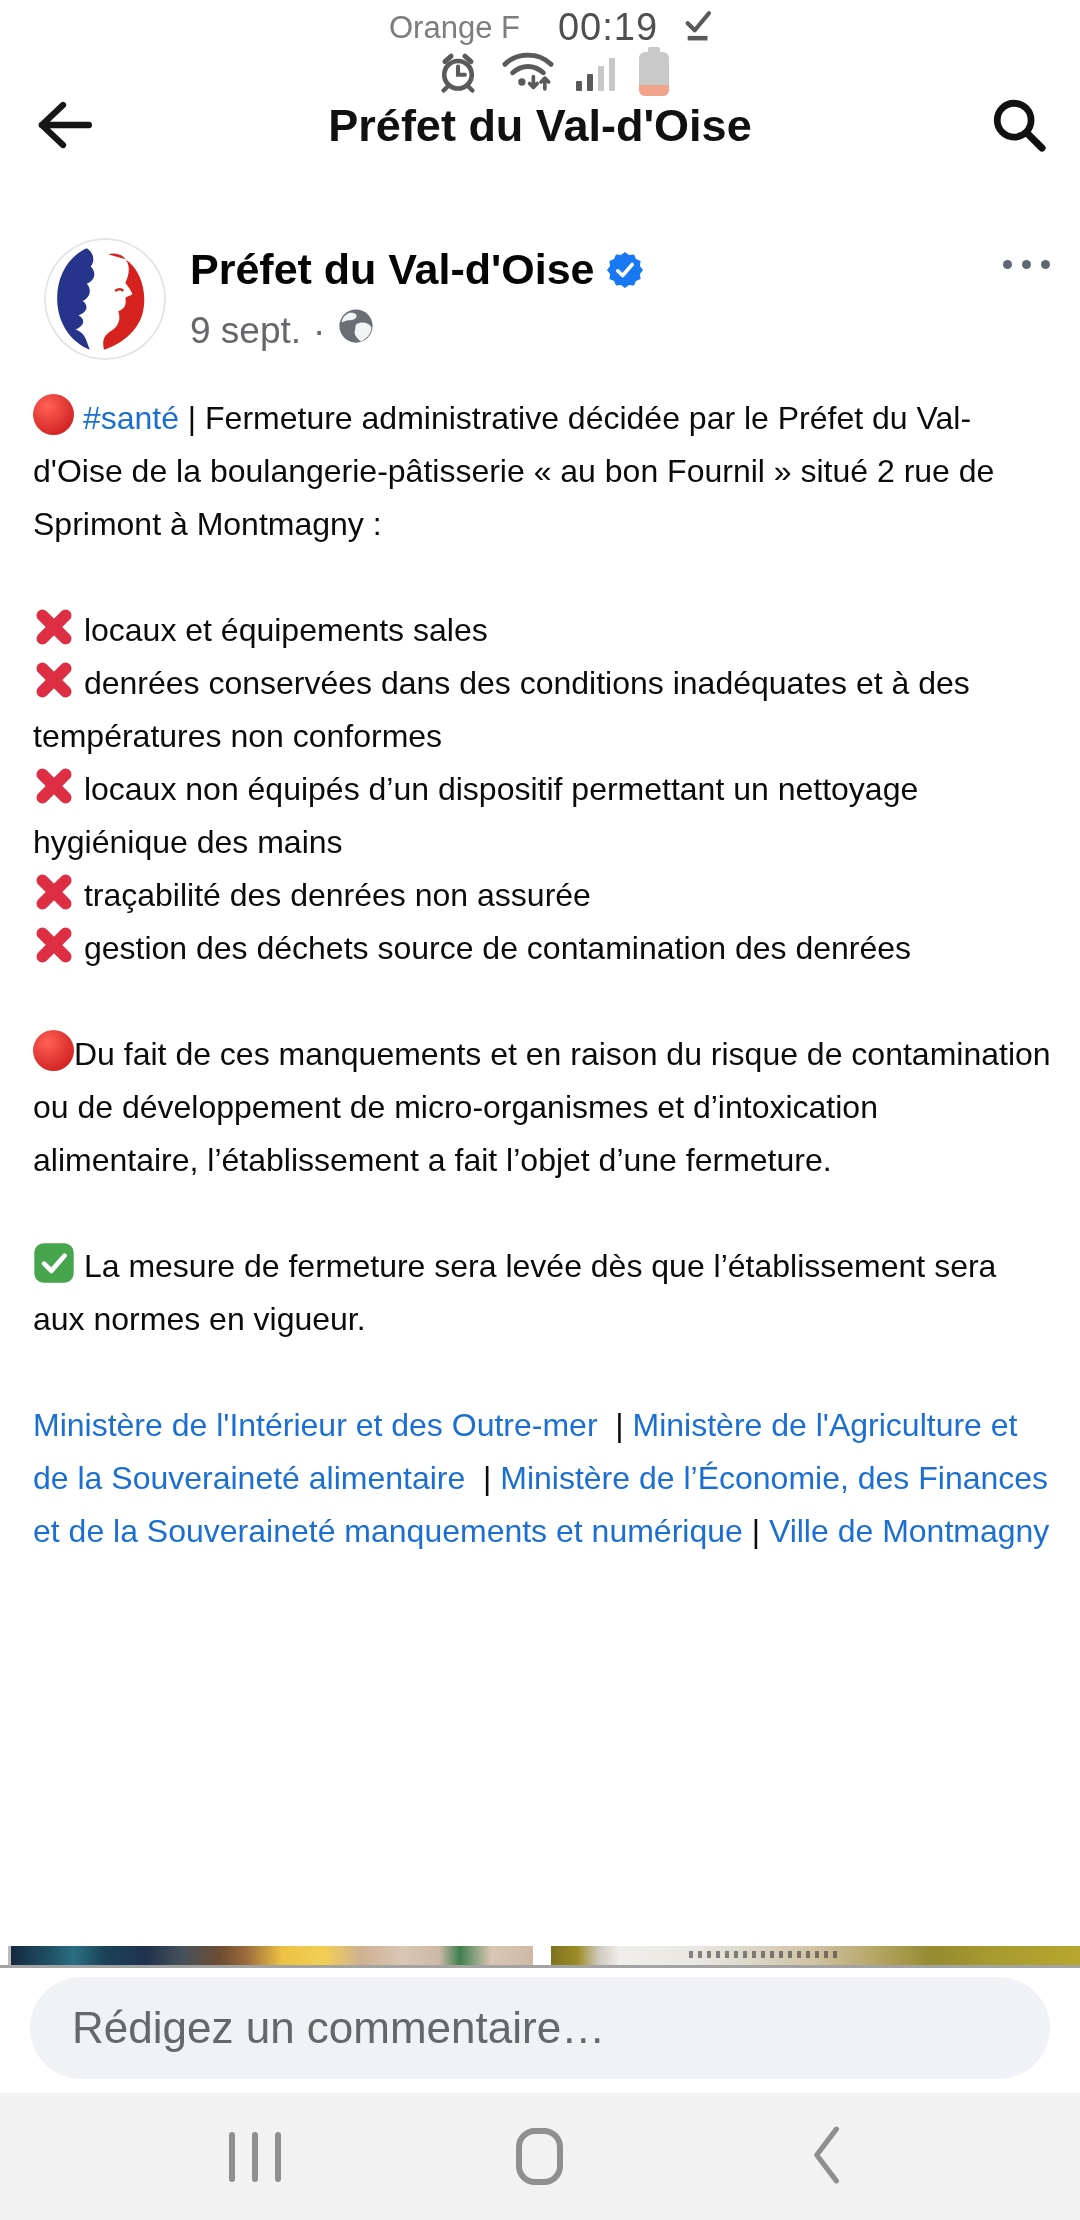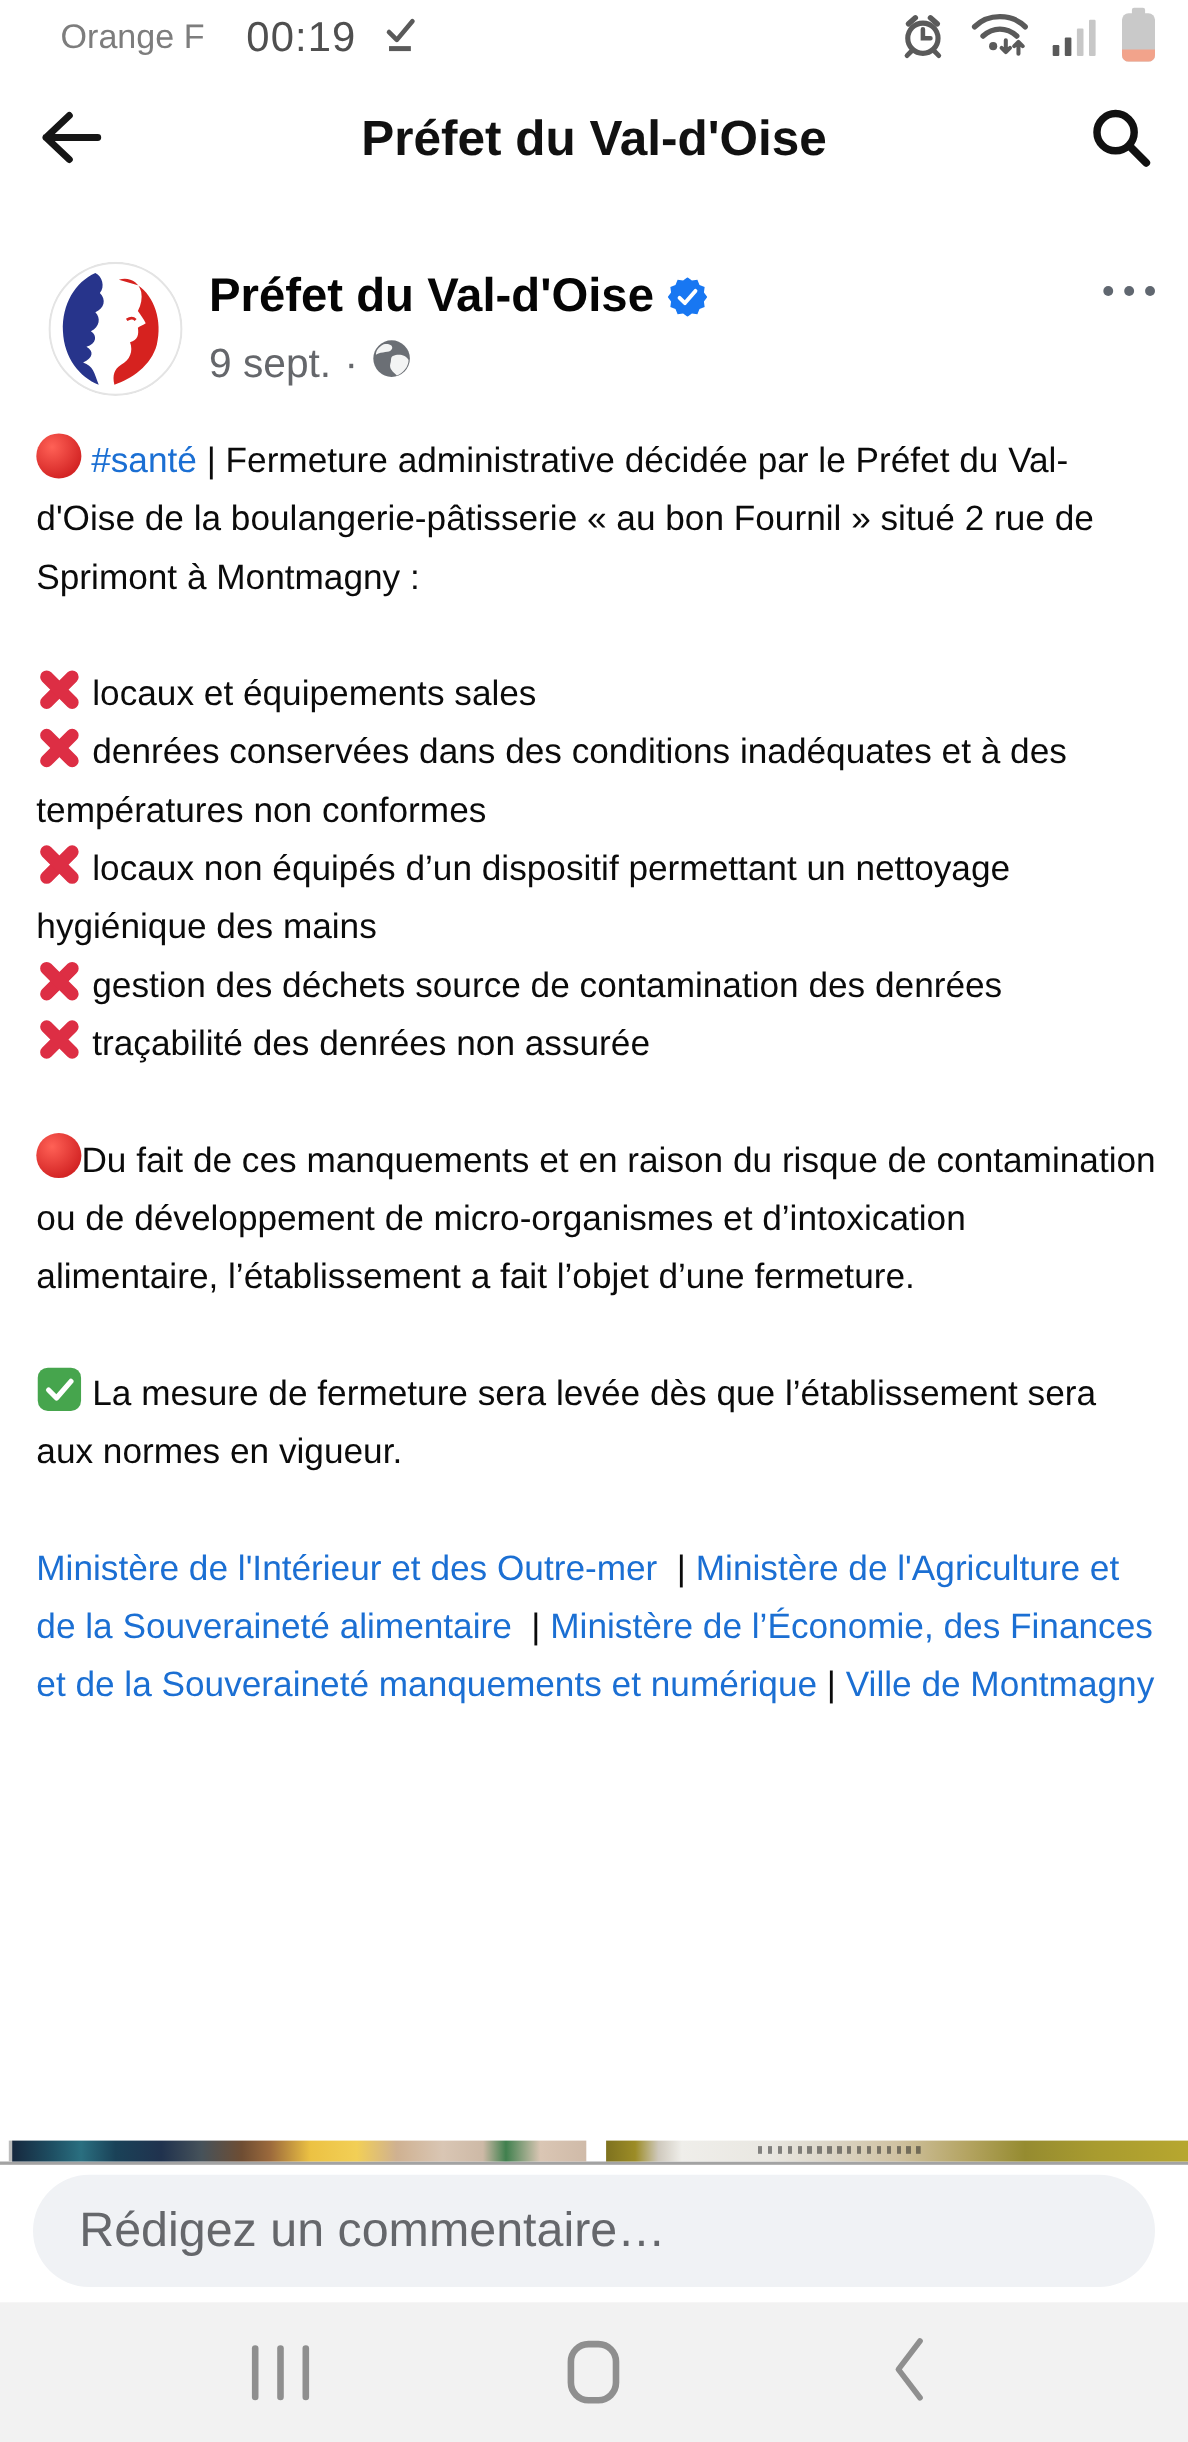--- a/index.html
+++ b/index.html
@@ -4,21 +4,21 @@
 <style>
   :root{
     --c-text:#0b0b0b; --c-muted:#65676b; --c-link:#1b6fd3; --c-verified:#1877f2;
     --c-cross:#dd2e44; --c-reddot:#d32424; --c-green:#46a54d;
   }
   html,body{margin:0;padding:0;background:#fff;}
   .screen{position:relative;width:1080px;height:2220px;background:#fff;overflow:hidden;
     font-family:"Liberation Sans",sans-serif;color:var(--c-text);}
   
   .status-bar{position:absolute;top:0;left:0;right:0;height:62px;display:flex;
-    align-items:center;justify-content:space-between;padding:6px 30px 0 55px;box-sizing:border-box;}
+    align-items:center;justify-content:space-between;padding:6px 30px 0 55px;box-sizing:border-box;flex-direction:column;}
   .sb-left{display:flex;align-items:center;}
   .sb-carrier{font-size:31px;color:#7d7d7d;}
   .sb-time{font-size:38px;color:#4f4f4f;margin-left:38px;letter-spacing:1px;}
   .sb-check{margin-left:24px;display:inline-block;}
   .sb-right{display:flex;align-items:center;gap:20px;}
   .sig-bars{display:flex;align-items:flex-end;gap:5px;height:34px;}
   .sig-bars i{display:block;width:6px;border-radius:1px;}
   .sig-b1{height:10px;background:#5a5a5a;} .sig-b2{height:17px;background:#5a5a5a;}
   .sig-b3{height:25px;background:#c7c7c7;} .sig-b4{height:33px;background:#c7c7c7;}
   .battery{position:relative;width:30px;height:44px;background:#c9c9c9;border-radius:6px;margin-left:4px;}
@@ -183,25 +183,25 @@
             <rect x="11.5" y="-1" width="9" height="34" rx="4.5" transform="rotate(45 16 16)"></rect>
             <rect x="11.5" y="-1" width="9" height="34" rx="4.5" transform="rotate(-45 16 16)"></rect>
           </svg></span> denrées conservées dans des conditions inadéquates et à des températures non conformes</div>
       <div class="body-line"><span class="em cross"><svg viewBox="0 0 32 32">
             <rect x="11.5" y="-1" width="9" height="34" rx="4.5" transform="rotate(45 16 16)"></rect>
             <rect x="11.5" y="-1" width="9" height="34" rx="4.5" transform="rotate(-45 16 16)"></rect>
           </svg></span> locaux non équipés d’un dispositif permettant un nettoyage hygiénique des mains</div>
       <div class="body-line"><span class="em cross"><svg viewBox="0 0 32 32">
             <rect x="11.5" y="-1" width="9" height="34" rx="4.5" transform="rotate(45 16 16)"></rect>
             <rect x="11.5" y="-1" width="9" height="34" rx="4.5" transform="rotate(-45 16 16)"></rect>
+          </svg></span> traçabilité des denrées non assurée</div>
+      <div class="body-line"><span class="em cross"><svg viewBox="0 0 32 32">
+            <rect x="11.5" y="-1" width="9" height="34" rx="4.5" transform="rotate(45 16 16)"></rect>
+            <rect x="11.5" y="-1" width="9" height="34" rx="4.5" transform="rotate(-45 16 16)"></rect>
           </svg></span> gestion des déchets source de contamination des denrées</div>
-      <div class="body-line"><span class="em cross"><svg viewBox="0 0 32 32">
-            <rect x="11.5" y="-1" width="9" height="34" rx="4.5" transform="rotate(45 16 16)"></rect>
-            <rect x="11.5" y="-1" width="9" height="34" rx="4.5" transform="rotate(-45 16 16)"></rect>
-          </svg></span> traçabilité des denrées non assurée</div>
       <div class="body-line blank"></div>
       <div class="body-line"><span class="em red-dot"></span>Du fait de ces manquements et en raison du risque de contamination ou de développement de micro-organismes et d’intoxication alimentaire, l’établissement a fait l’objet d’une fermeture.</div>
       <div class="body-line blank"></div>
       <div class="body-line"><span class="em gcheck"><svg viewBox="0 0 32 32">
             <rect x="1" y="1" width="30" height="30" rx="7" class="gbg"></rect>
             <path d="M8.5 16.5 L14 22 L24 10.5" class="gtick"></path>
           </svg></span> La mesure de fermeture sera levée dès que l’établissement sera aux normes en vigueur.</div>
       <div class="body-line blank"></div>
       <div class="body-line"><a class="plink">Ministère de l'Intérieur et des Outre-mer</a>  | <a class="plink">Ministère de l'Agriculture et de la Souveraineté alimentaire</a>  | <a class="plink">Ministère de l’Économie, des Finances et de la Souveraineté manquements et numérique</a> | <a class="plink">Ville de Montmagny</a></div>
     </div>

